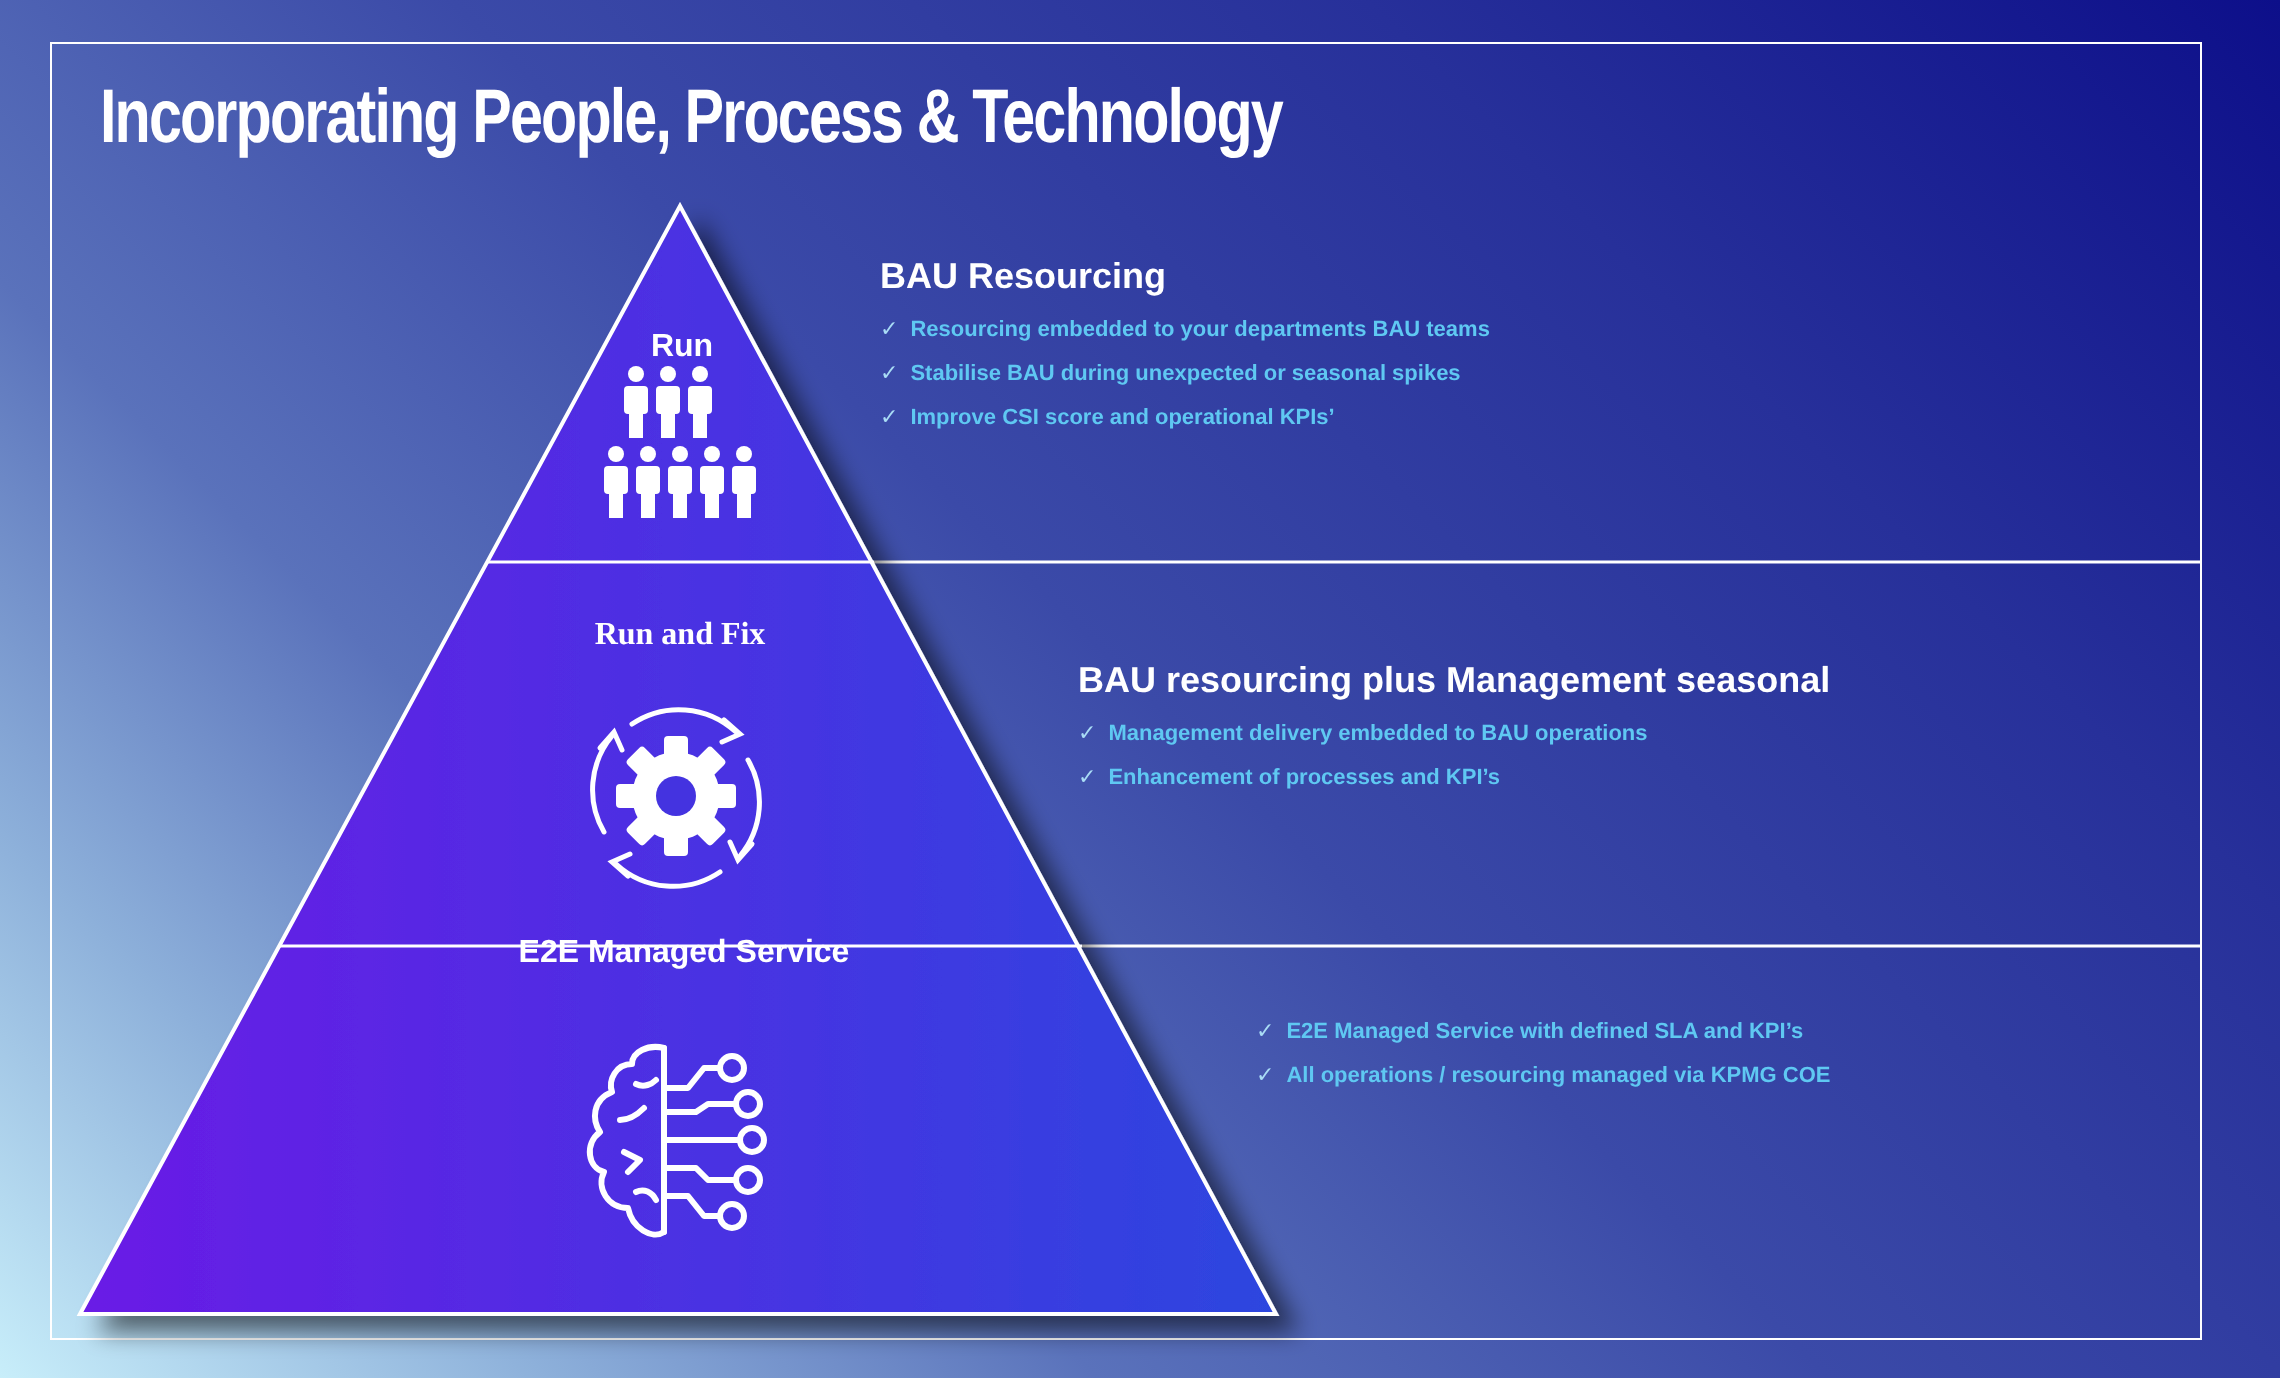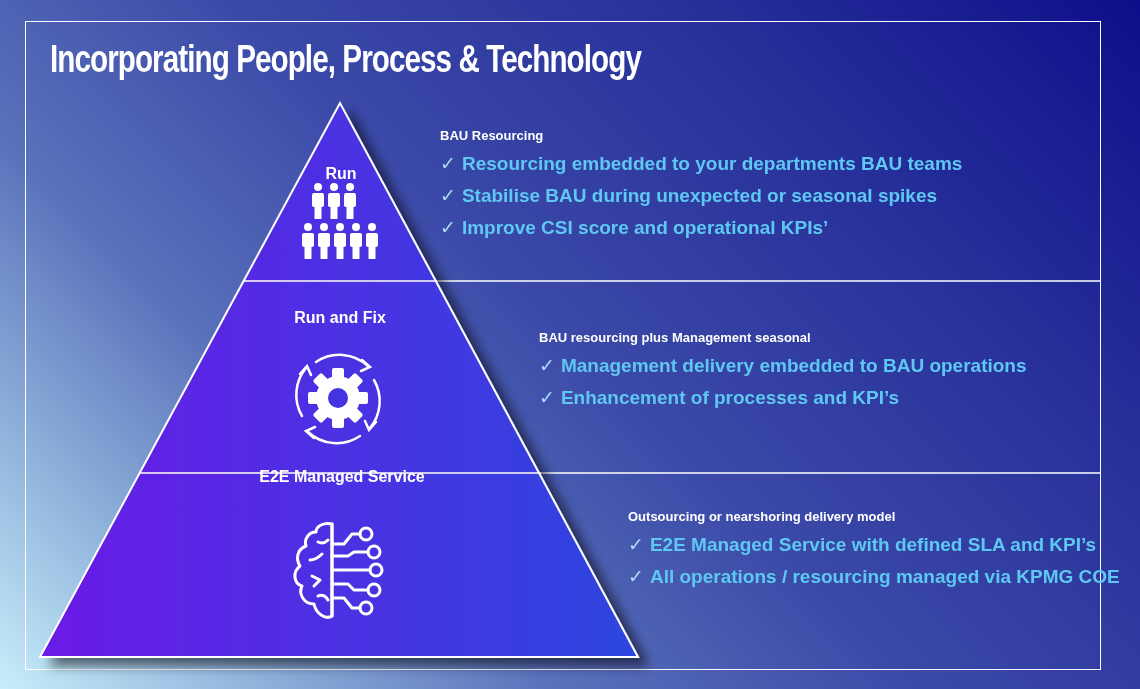--- a/index.html
+++ b/index.html
@@ -5,22 +5,22 @@
   html,body{margin:0;padding:0;}
   body{width:1140px;height:689px;overflow:hidden;position:relative;
     background:linear-gradient(225deg,#0d0f8a 0%,#27309a 25%,#3b4aa8 50%,#5a72bb 70%,#8db0da 85%,#c8eefa 100%);
     font-family:"Liberation Sans",sans-serif;}
   .frame{position:absolute;left:25px;top:21px;width:1076px;height:649px;border:1.5px solid #ffffff;box-sizing:border-box;}
   .title{position:absolute;left:50px;top:38px;color:#ffffff;font-family:"Liberation Sans",sans-serif;font-weight:700;
     font-size:38px;letter-spacing:-1.2px;transform:scaleX(0.78);transform-origin:left top;white-space:nowrap;}
   svg.pyr{position:absolute;left:0;top:0;}
   .tier-label{position:absolute;color:#ffffff;font-weight:700;font-size:16px;white-space:nowrap;transform:translateX(-50%);}
   .desc{position:absolute;}
-  .desc .head{color:#ffffff;font-weight:700;font-size:13px;margin-bottom:9px;white-space:nowrap;}
-  .desc .item{color:#5fc8f2;font-weight:700;font-size:19px;margin-bottom:9px;white-space:nowrap;}
+  .desc .head{color:#ffffff;font-weight:700;font-size:18px;margin-bottom:9px;white-space:nowrap;}
+  .desc .item{color:#5fc8f2;font-weight:700;font-size:11px;margin-bottom:9px;white-space:nowrap;}
   .desc .item .tick{color:#a9dcf5;font-weight:400;margin-right:6px;}
   .icon{position:absolute;}
 </style>
 </head>
 <body>
 
 <div class="frame"></div>
 
 <div class="title">Incorporating People, Process &amp; Technology</div>
 
@@ -46,21 +46,21 @@
   <line x1="437" y1="281" x2="1101" y2="281" stroke="#ffffff" stroke-width="1.5"></line>
   <line x1="541" y1="473" x2="1101" y2="473" stroke="#ffffff" stroke-width="1.5"></line>
   <g filter="url(#shadow)">
     <polygon points="340,103 40,657 638,657" fill="url(#tierGrad)" stroke="#ffffff" stroke-width="2"></polygon>
   </g>
   <line x1="243" y1="281" x2="437" y2="281" stroke="#ffffff" stroke-width="1.5"></line>
   <line x1="140" y1="473" x2="541" y2="473" stroke="#ffffff" stroke-width="1.5"></line>
 </svg>
 
 <div class="tier-label" style="left:341px;top:165px;">Run</div>
-<div class="tier-label" style="left:340px;top:309px;">Run and Fix</div>
+<div class="tier-label" style="left:340px;top:309px;font-family:Liberation Serif, serif;">Run and Fix</div>
 <div class="tier-label" style="left:342px;top:468px;">E2E Managed Service</div>
 
 <svg class="icon" style="left:298px;top:183px;" width="84" height="80" viewBox="0 0 84 80">
   <g fill="#ffffff">
     <g transform="translate(14,0)">
       <circle cx="6" cy="4" r="4"></circle>
         <rect x="0" y="10" width="12" height="14" rx="2"></rect>
         <rect x="2.5" y="22" width="7" height="14"></rect>
     </g>
     <g transform="translate(30,0)">
@@ -156,16 +156,15 @@
   <div class="item" style="color: rgb(95, 200, 242);"><span class="tick">✓</span><span>Improve CSI score and operational KPIs’</span></div>
 </div>
 
 <div class="desc" style="left:539px;top:330px;">
   <div class="head" style="color: rgb(255, 255, 255);">BAU resourcing plus Management seasonal</div>
   <div class="item" style="color: rgb(95, 200, 242);"><span class="tick">✓</span><span>Management delivery embedded to BAU operations</span></div>
   <div class="item" style="color: rgb(95, 200, 242);"><span class="tick">✓</span><span>Enhancement of processes and KPI’s</span></div>
 </div>
 
 <div class="desc" style="left:628px;top:509px;">
-  <div class="head" style="color: rgb(255, 255, 255);">Outsourcing or nearshoring delivery model</div>
   <div class="item" style="color: rgb(95, 200, 242);"><span class="tick">✓</span><span>E2E Managed Service with defined SLA and KPI’s</span></div>
   <div class="item" style="color: rgb(95, 200, 242);"><span class="tick">✓</span><span>All operations / resourcing managed via KPMG COE</span></div>
 </div>
 
 </body></html>

